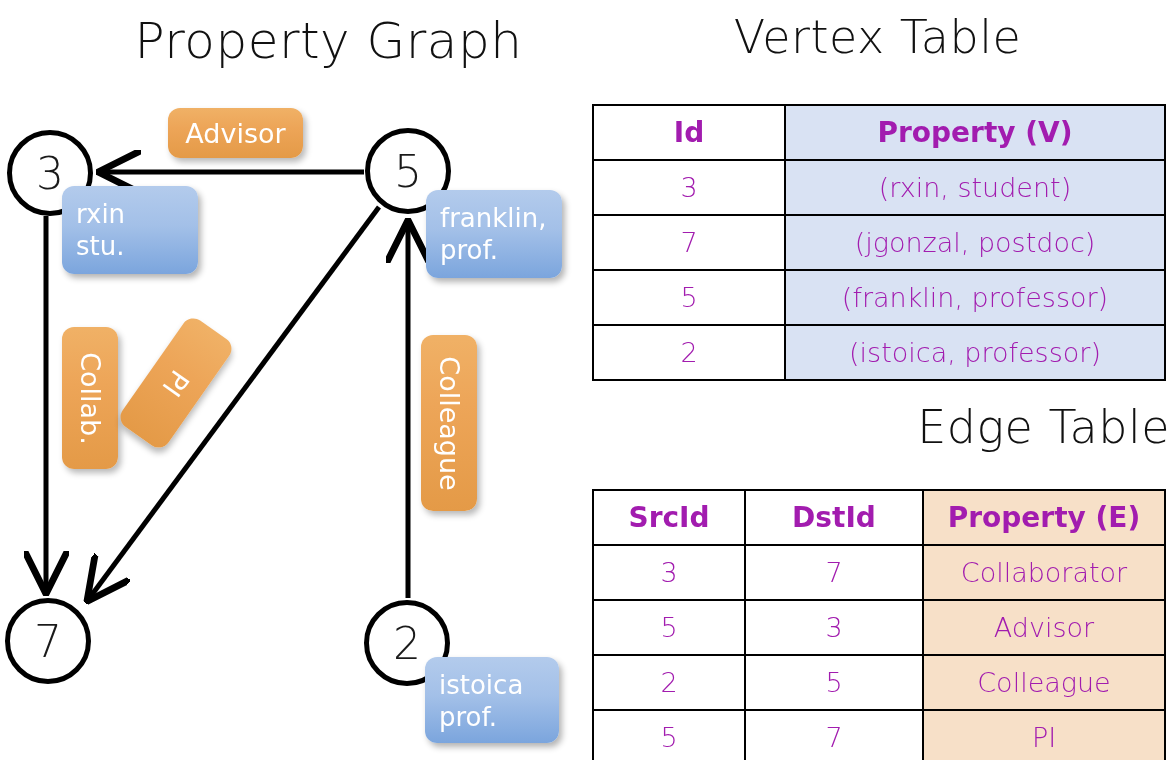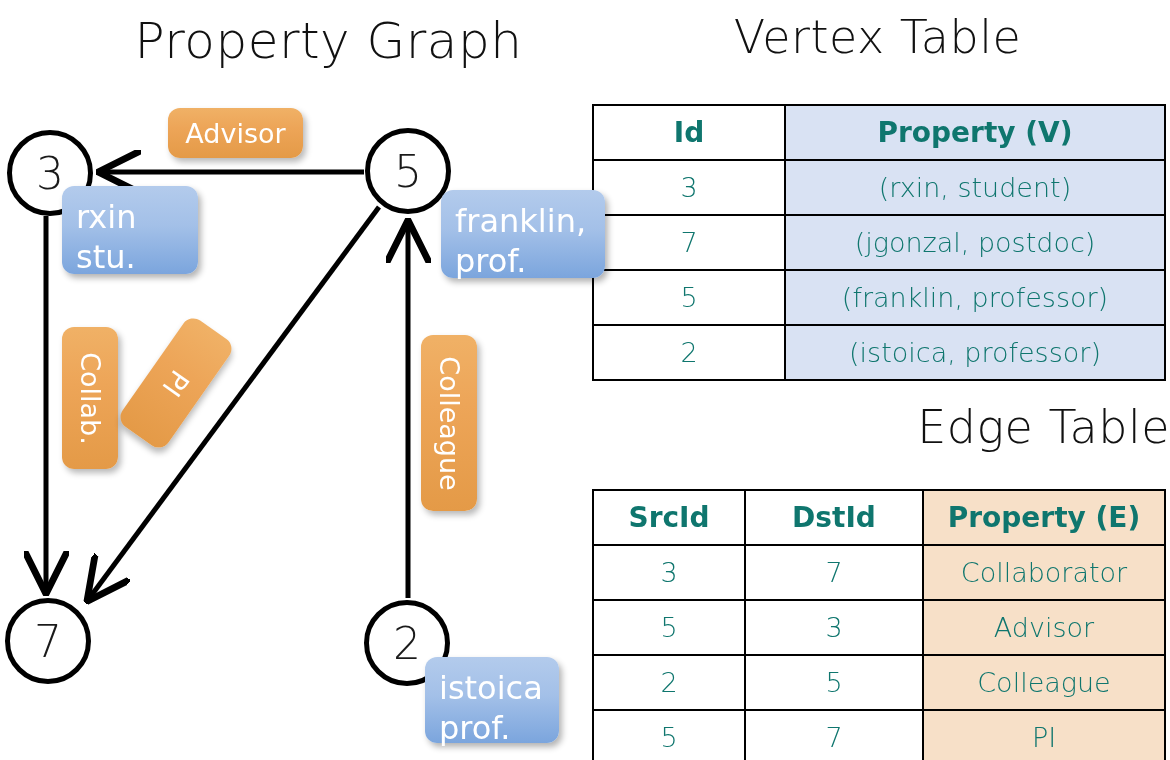--- a/index.html
+++ b/index.html
@@ -77,28 +77,28 @@
 
   
   .prop-box {
     position: absolute;
     border-radius: 12px;
     background: linear-gradient(180deg, #b3cbec 0%, #a3c0e8 45%, #7ba5dd 100%);
     box-shadow: 3px 4px 6px rgba(0,0,0,0.30);
     color: #ffffff;
     font-family: "DejaVu Sans", sans-serif;
     font-weight: 400;
-    font-size: 32px;
+    font-size: 26px;
     line-height: 1.24;
     padding: 12px 14px;
     box-sizing: border-box;
     z-index: 5;
   }
   #prop-rxin     { left: 62px;  top: 186px; width: 136px; height: 88px; }
-  #prop-franklin { left: 441px; top: 190px; width: 164px; height: 88px; }
+  #prop-franklin { left: 426px; top: 190px; width: 136px; height: 88px; }
   #prop-jgonzal  { left: 62px;  top: 655px; width: 140px; height: 88px; }
   #prop-istoica  { left: 425px; top: 657px; width: 134px; height: 86px; }
 
   
   .edge-label {
     position: absolute;
     border-radius: 12px;
     background: linear-gradient(180deg, #f0b166 0%, #eda558 40%, #e49a47 100%);
     box-shadow: 3px 4px 6px rgba(0,0,0,0.28);
     color: #ffffff;
@@ -145,21 +145,21 @@
     position: absolute;
     border-collapse: collapse;
     font-family: "DejaVu Sans", sans-serif;
     font-weight: 300;
     table-layout: fixed;
   }
   .data-table td, .data-table th {
     border: 2px solid #000000;
     text-align: center;
     font-weight: 300;
-    color: #0f766e;
+    color: #a21caf;
     padding: 0;
   }
   .data-table th {
     font-weight: 700;
   }
 
   #vertex-table {
     left: 592px; top: 104px; width: 574px;
   }
   #vertex-table th, #vertex-table td { height: 53px; font-size: 27px; }

